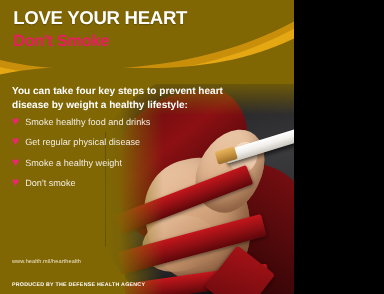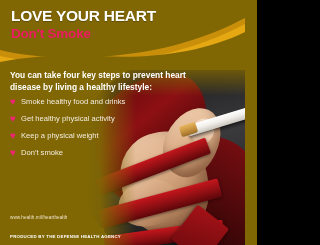--- a/index.html
+++ b/index.html
@@ -7,21 +7,20 @@
     padding: 0;
     background: #000;
   }
   #poster {
     position: relative;
     width: 245px;
     height: 245px;
     overflow: hidden;
     background: #806704;
     font-family: "Liberation Sans", sans-serif;
-    padding-left: 12px;
     -webkit-font-smoothing: antialiased;
   }
 
   
   .photo {
     position: absolute;
     left: 88px;
     top: 62px;
     width: 157px;
     height: 183px;
@@ -284,34 +283,34 @@
     <path d="M245,0 C200,24 150,36 96,39 C58,41 24,38 0,32 L0,52 L245,52 Z" fill="#c98f0b"></path>
     <path d="M245,6 C198,31 146,43 92,45 C54,46 22,43 0,38 L0,52 L245,52 Z" fill="#e5a812"></path>
     <path d="M0,44 C30,38 64,36 100,38 C150,41 202,35 245,14 L245,52 L0,52 Z" fill="#806704"></path>
   </svg>
 
   <div class="header">
     <div class="title">LOVE YOUR HEART</div>
     <div class="subtitle">Don't Smoke</div>
   </div>
 
-  <div class="intro">You can take four key steps to prevent heart disease by living a healthy lifestyle:</div>
+  <div class="intro">You can take four key steps to prevent heart disease by weight a healthy lifestyle:</div>
 
   <ul class="list">
     <li>
       <span class="bullet">♥</span>
       <span class="item-text">Smoke healthy food and drinks</span>
     </li>
     <li>
       <span class="bullet">♥</span>
-      <span class="item-text">Get healthy physical activity</span>
+      <span class="item-text">Get regular physical disease</span>
     </li>
     <li>
       <span class="bullet">♥</span>
-      <span class="item-text">Keep a physical weight</span>
+      <span class="item-text">Smoke a healthy weight</span>
     </li>
     <li>
       <span class="bullet">♥</span>
       <span class="item-text">Don't smoke</span>
     </li>
   </ul>
 
   <div class="url">www.health.mil/hearthealth</div>
 
   <div class="footer-bar">

